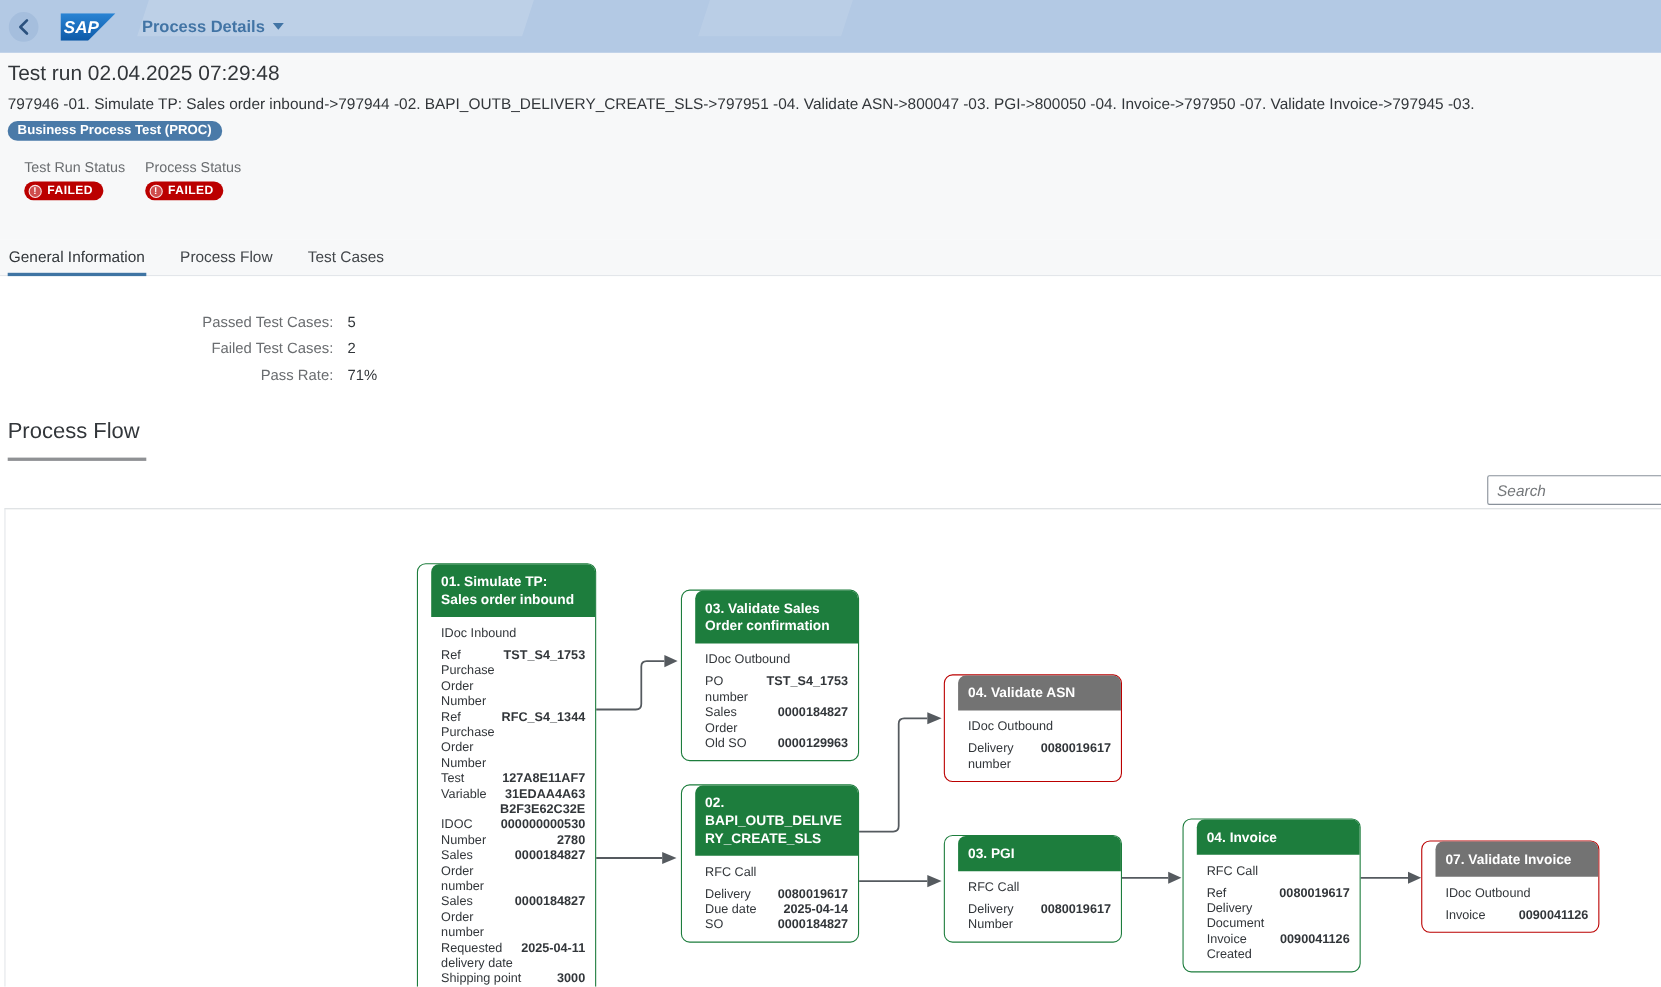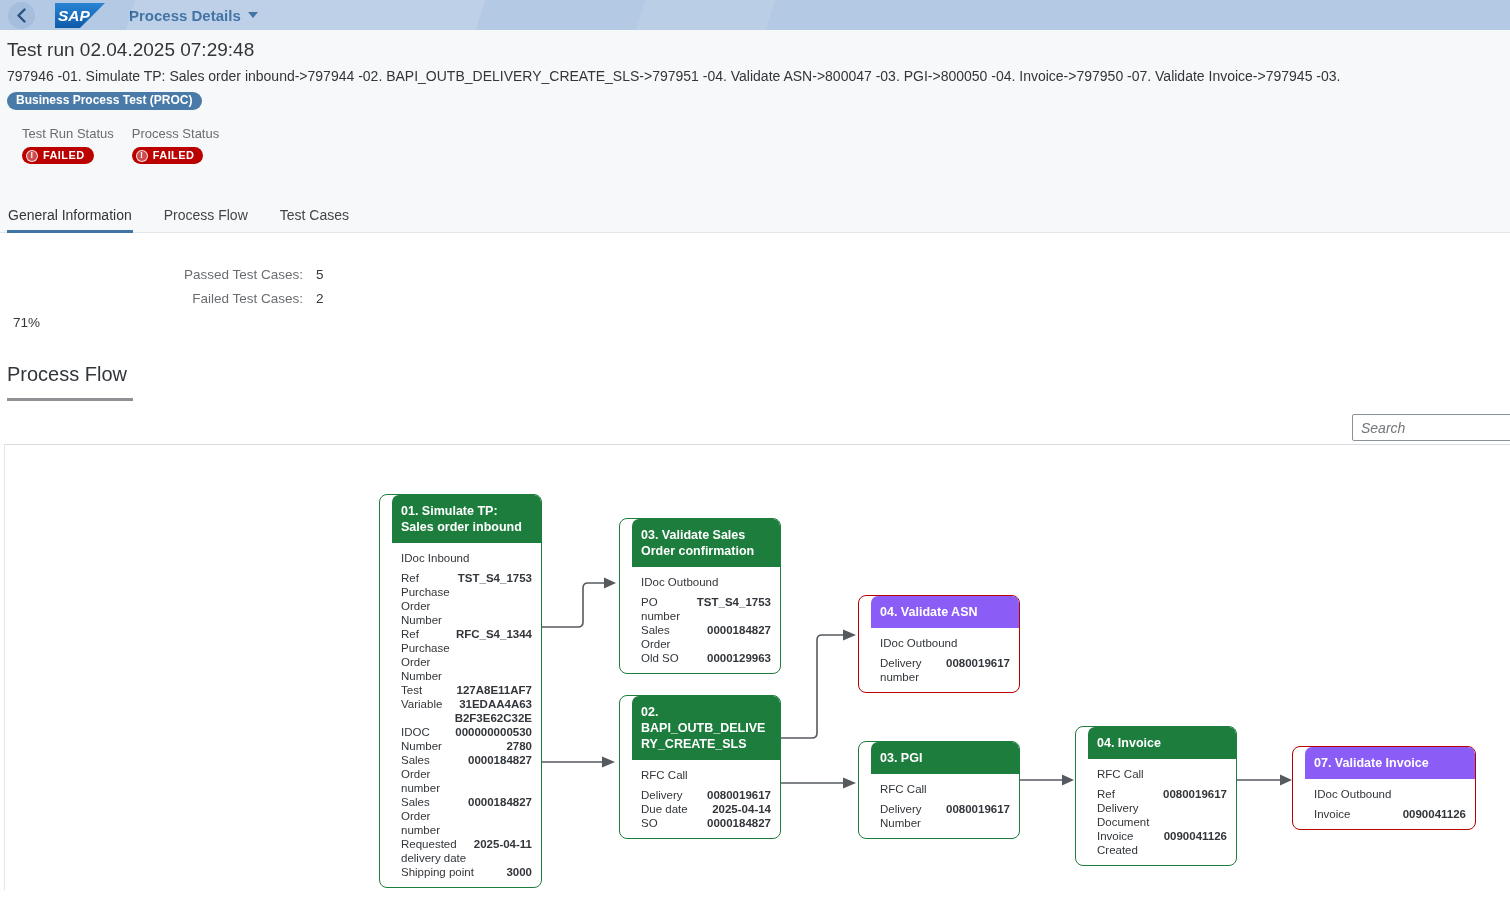--- a/index.html
+++ b/index.html
@@ -3,21 +3,21 @@
 <meta charset="utf-8">
 <style>
   * { box-sizing: border-box; margin: 0; padding: 0; }
   body { margin: 0; background: #fff; }
   .page {
     width: 1510px; height: 897px; overflow: hidden; position: relative;
     font-family: "Liberation Sans", sans-serif; color: #32363a; background: #fff;
   }
   
   .shell {
-    height: 30px; background: #b3c9e4; position: relative; overflow: hidden;
+    height: 48px; background: #b3c9e4; position: relative; overflow: hidden;
     display: flex; align-items: center; gap: 14px; padding-left: 8px;
   }
   .shell-sheen1 { position:absolute; left:130px; top:0; width:350px; height:33px;
     background: rgba(255,255,255,.14); transform: skewX(-18deg); pointer-events:none; }
   .shell-sheen2 { position:absolute; left:640px; top:0; width:130px; height:33px;
     background: rgba(255,255,255,.10); transform: skewX(-18deg); pointer-events:none; }
   .back-btn {
     width: 27px; height: 27px; border-radius: 50%; background: #a5bedd;
     display: flex; align-items: center; justify-content: center; cursor: pointer; flex: 0 0 auto;
     border: none;
@@ -82,21 +82,21 @@
   }
   .flow svg.connectors { position: absolute; left: 0; top: 0; }
   .node { position: absolute; background: #fff; border: 1px solid; border-radius: 8px; cursor: pointer; padding-left: 12px; }
   .node.green { border-color: #1d7d3d; }
   .node.red   { border-color: #bb0000; }
   .node-header {
     color: #fff; font-weight: bold; font-size: 12.5px; line-height: 16px;
     padding: 8px 9px; border-radius: 7px 7px 0 0; overflow-wrap: anywhere;
   }
   .green .node-header { background: #1d7d3d; }
-  .red   .node-header { background: #8b5cf6; }
+  .red   .node-header { background: #737373; }
   .node-body { padding: 8px 9px; font-size: 11.5px; line-height: 14px; color: #32363a; }
   .node-section { margin-bottom: 6px; color: #32363a; }
   .node-row { display: flex; gap: 6px; align-items: flex-start; }
   .nl { flex: 1 1 30px; min-width: 28px; overflow-wrap: break-word; }
   .nv { flex: 0 1 auto; margin-left: auto; max-width: 108px; font-weight: bold;
     text-align: right; word-break: break-all; }
   .node.n0 .nv { max-width: 78px; }
 </style>
 </head>
 <body>
@@ -158,20 +158,21 @@
   <div class="gi">
     <div class="gi-row">
       <span class="gi-label">Passed Test Cases:</span>
       <span class="gi-value">5</span>
     </div>
     <div class="gi-row">
       <span class="gi-label">Failed Test Cases:</span>
       <span class="gi-value">2</span>
     </div>
     <div class="gi-row">
+      <span class="gi-label">Pass Rate:</span>
       <span class="gi-value">71%</span>
     </div>
   </div>
 
   <div class="pf-heading">Process Flow</div>
   <div class="pf-underline"></div>
   <div class="search-band">
     <input class="search-input" type="text" placeholder="Search" style="">
   </div>
 
@@ -303,21 +304,21 @@
           <span class="nl">Ref Delivery Document</span>
           <span class="nv">0080019617</span>
         </div>
         <div class="node-row">
           <span class="nl">Invoice Created</span>
           <span class="nv">0090041126</span>
         </div>
       </div>
     </div>
 
-    <div class="node red" style="left:1287px;top:301px;width:184px">
+    <div class="node red" style="left:1287px;top:301px;width:162px">
       <div class="node-header">07. Validate Invoice</div>
       <div class="node-body">
         <div class="node-section">IDoc Outbound</div>
         <div class="node-row">
           <span class="nl">Invoice</span>
           <span class="nv">0090041126</span>
         </div>
       </div>
     </div>
 

